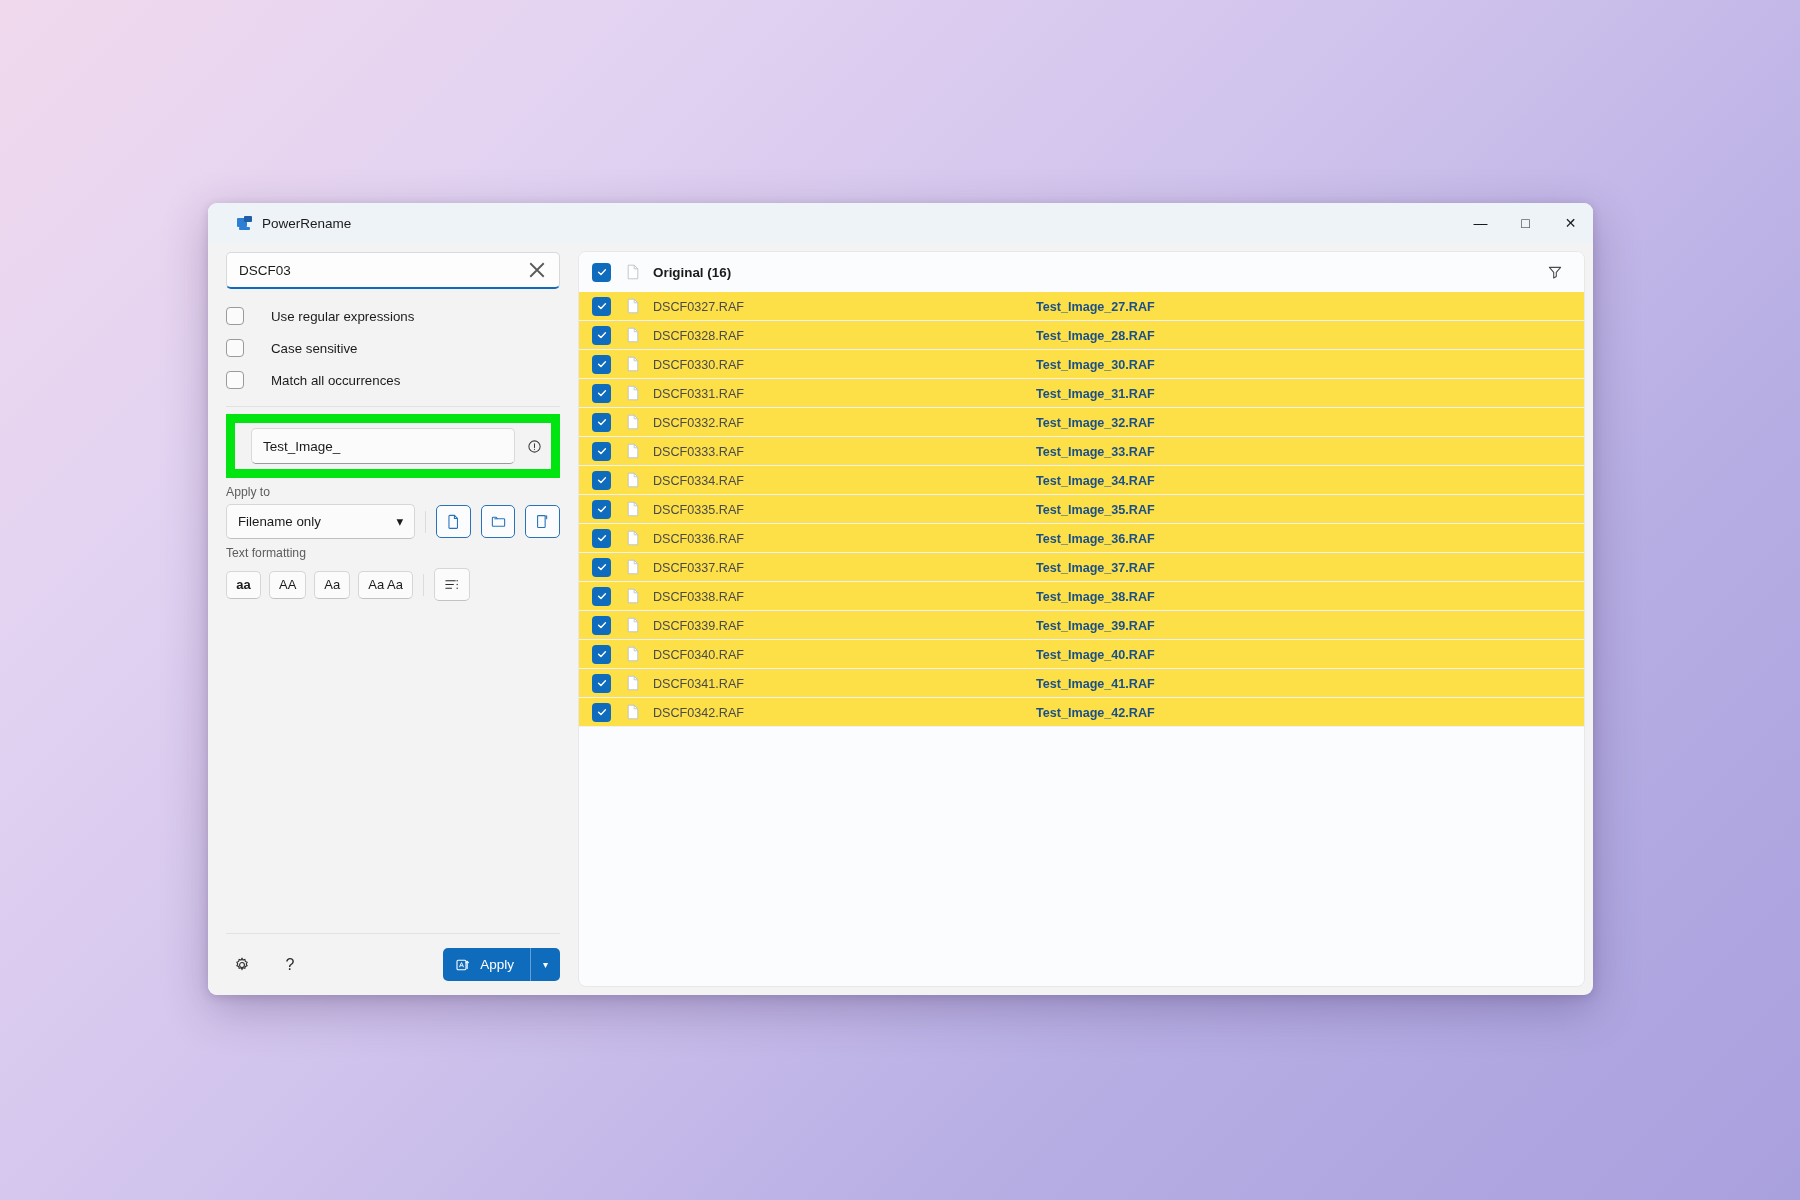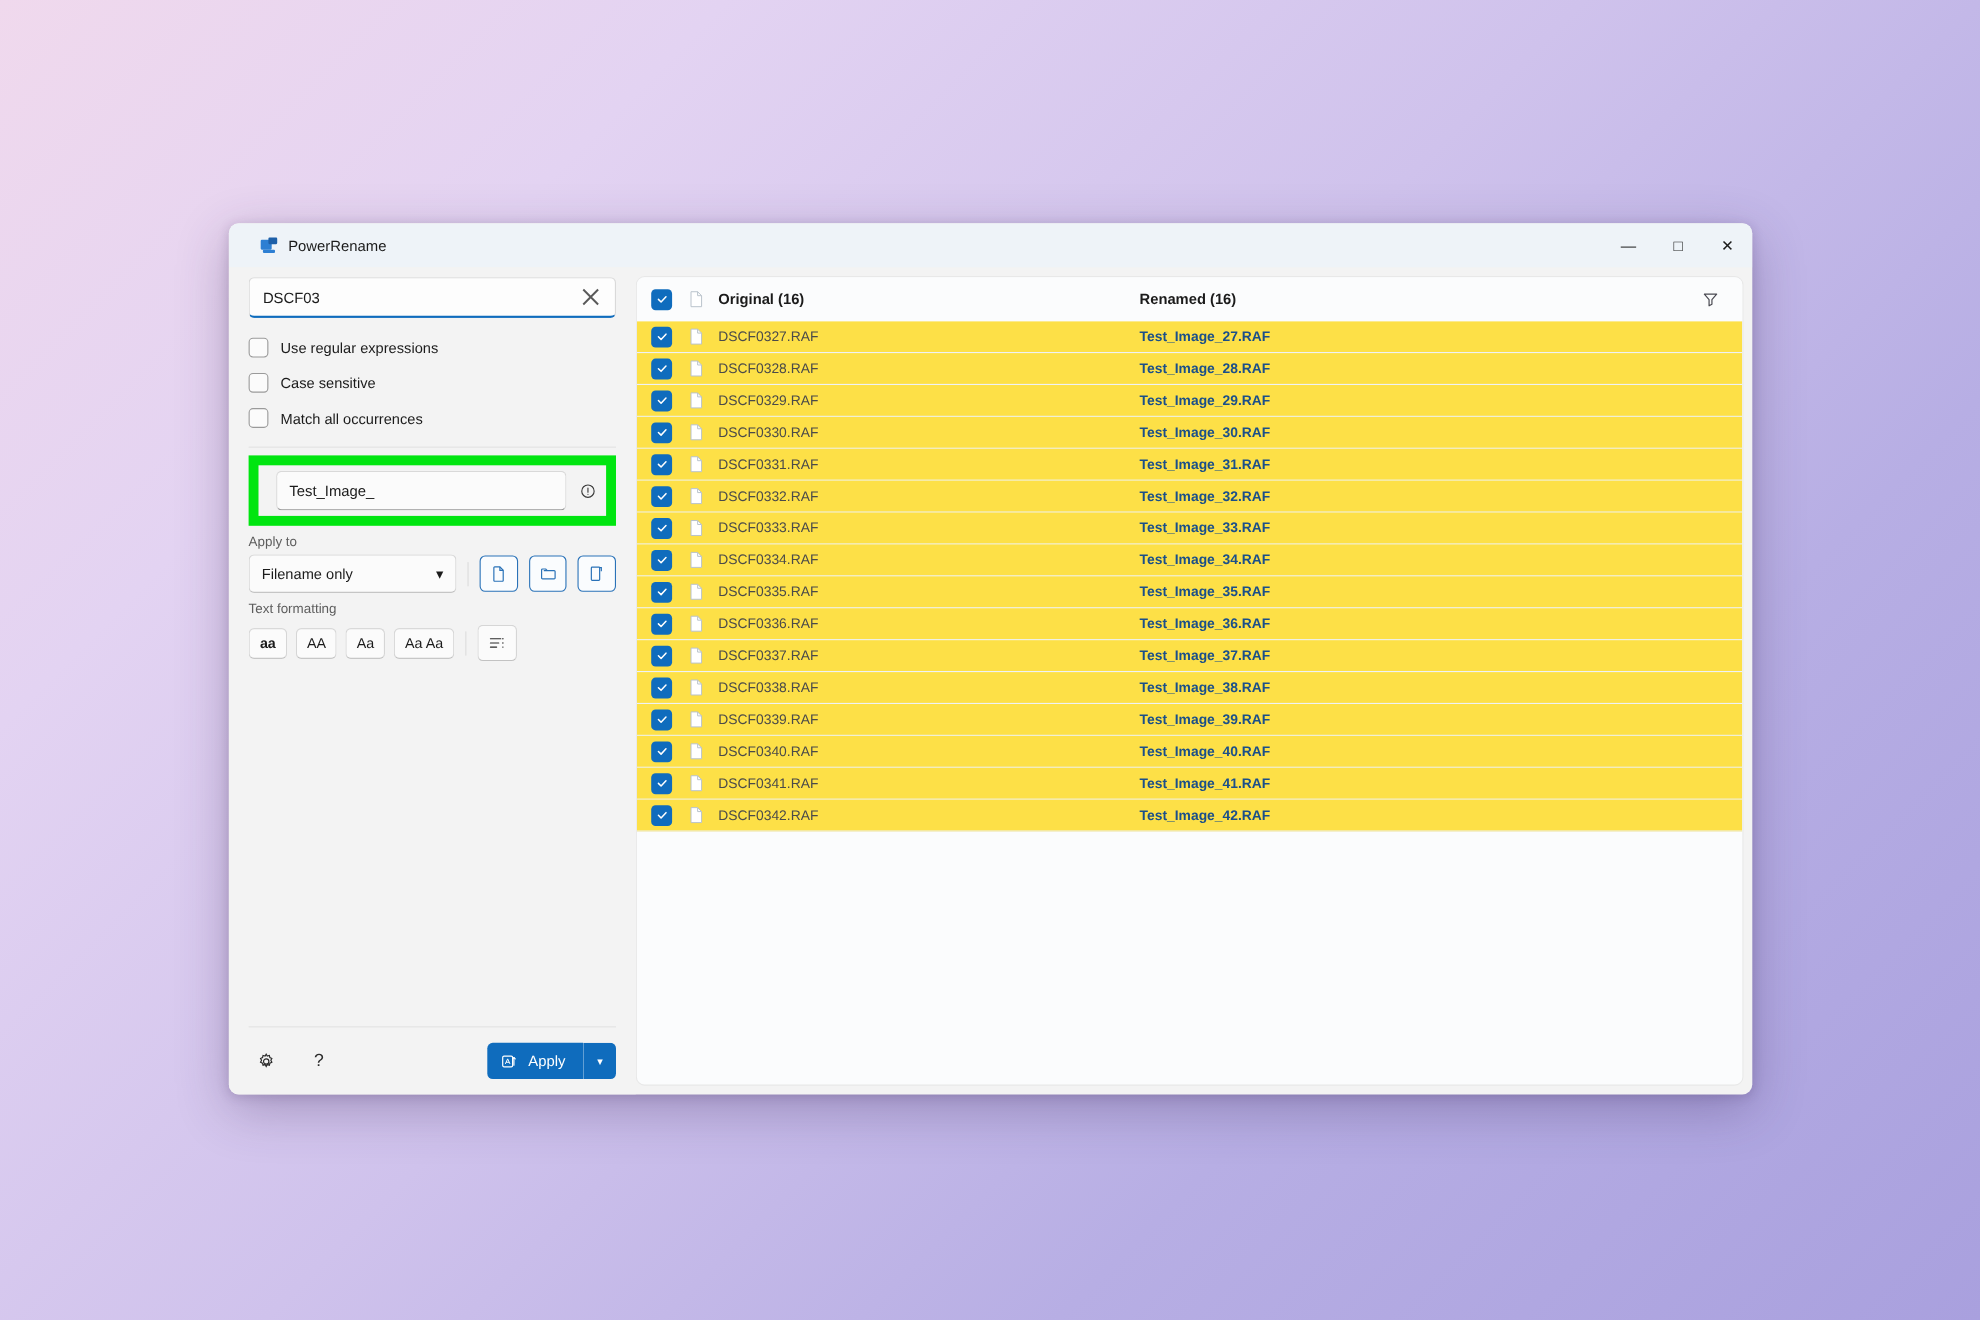--- a/index.html
+++ b/index.html
@@ -71,21 +71,21 @@
     font-size: 13.5px; color: #1b1b1b;
   }
   .clear-btn {
     width: 24px; height: 24px; border: none; background: transparent;
     color: #5a5a5a; font-size: 14px; cursor: pointer;
     display: flex; align-items: center; justify-content: center;
     border-radius: 4px;
   }
 
   .checks { margin-top: 11px; }
-  .check-row { display: flex; align-items: center; gap: 11px; height: 32px; cursor: pointer; }
+  .check-row { display: flex; align-items: center; gap: 27px; height: 32px; cursor: pointer; }
   .cbox {
     width: 18px; height: 18px; flex: 0 0 18px;
     border: 1px solid #9a9a9a; border-radius: 4px; background: #fbfbfb;
   }
   .check-label { font-size: 13.3px; color: #1b1b1b; }
 
   .divider { height: 1px; background: #e2e2e2; margin: 10px 0 0 0; }
 
   
   .rename-highlight {
@@ -397,23 +397,20 @@
         </div>
         <div class="col-fileicon doc-icon">
           <svg viewBox="0 0 14 16" fill="#ffffff" stroke="#b9c2cb" stroke-width="0.9">
             <path d="M2.2 1.2 h6 l3.6 3.6 v10 h-9.6 z"></path>
             <path d="M8.2 1.2 v3.6 h3.6" fill="none"></path>
           </svg>
         </div>
         <div class="col-original">
           <span class="head-text">Original (16)</span>
         </div>
-        <div class="col-renamed">
-          <span class="head-text">Renamed (16)</span>
-        </div>
         <div class="col-filter">
           <button class="filter-btn">
             <svg viewBox="0 0 16 16" fill="none" stroke="#4a4a52" stroke-width="1.1">
               <path d="M2.4 3.4 h11.2 l-4.3 5 v4.2 l-2.6 1.4 v-5.6 z" stroke-linejoin="round"></path>
             </svg>
           </button>
         </div>
       </div>
 
       <div class="rows" id="rows-container">
@@ -469,42 +466,20 @@
         </svg>
       </span>
     </div>
     <div class="col-fileicon doc-icon">
       <svg viewBox="0 0 14 16" fill="#ffffff" stroke="#b9c2cb" stroke-width="0.9">
         <path d="M2.2 1.2 h6 l3.6 3.6 v10 h-9.6 z"></path>
         <path d="M8.2 1.2 v3.6 h3.6" fill="none"></path>
       </svg>
     </div>
     <div class="col-original">
-      <span class="orig">DSCF0329.RAF</span>
-    </div>
-    <div class="col-renamed">
-      <span class="renm">Test_Image_29.RAF</span>
-    </div>
-    <div class="col-filter"></div>
-  </div>
-          <div class="row">
-    <div class="col-check">
-      <span class="cb-on">
-        <svg viewBox="0 0 14 14" fill="none" stroke="#fff" stroke-width="1.6">
-          <path d="M3 7.2 L5.8 10 L11 4.4" stroke-linecap="round" stroke-linejoin="round"></path>
-        </svg>
-      </span>
-    </div>
-    <div class="col-fileicon doc-icon">
-      <svg viewBox="0 0 14 16" fill="#ffffff" stroke="#b9c2cb" stroke-width="0.9">
-        <path d="M2.2 1.2 h6 l3.6 3.6 v10 h-9.6 z"></path>
-        <path d="M8.2 1.2 v3.6 h3.6" fill="none"></path>
-      </svg>
-    </div>
-    <div class="col-original">
       <span class="orig">DSCF0330.RAF</span>
     </div>
     <div class="col-renamed">
       <span class="renm">Test_Image_30.RAF</span>
     </div>
     <div class="col-filter"></div>
   </div>
           <div class="row">
     <div class="col-check">
       <span class="cb-on">

